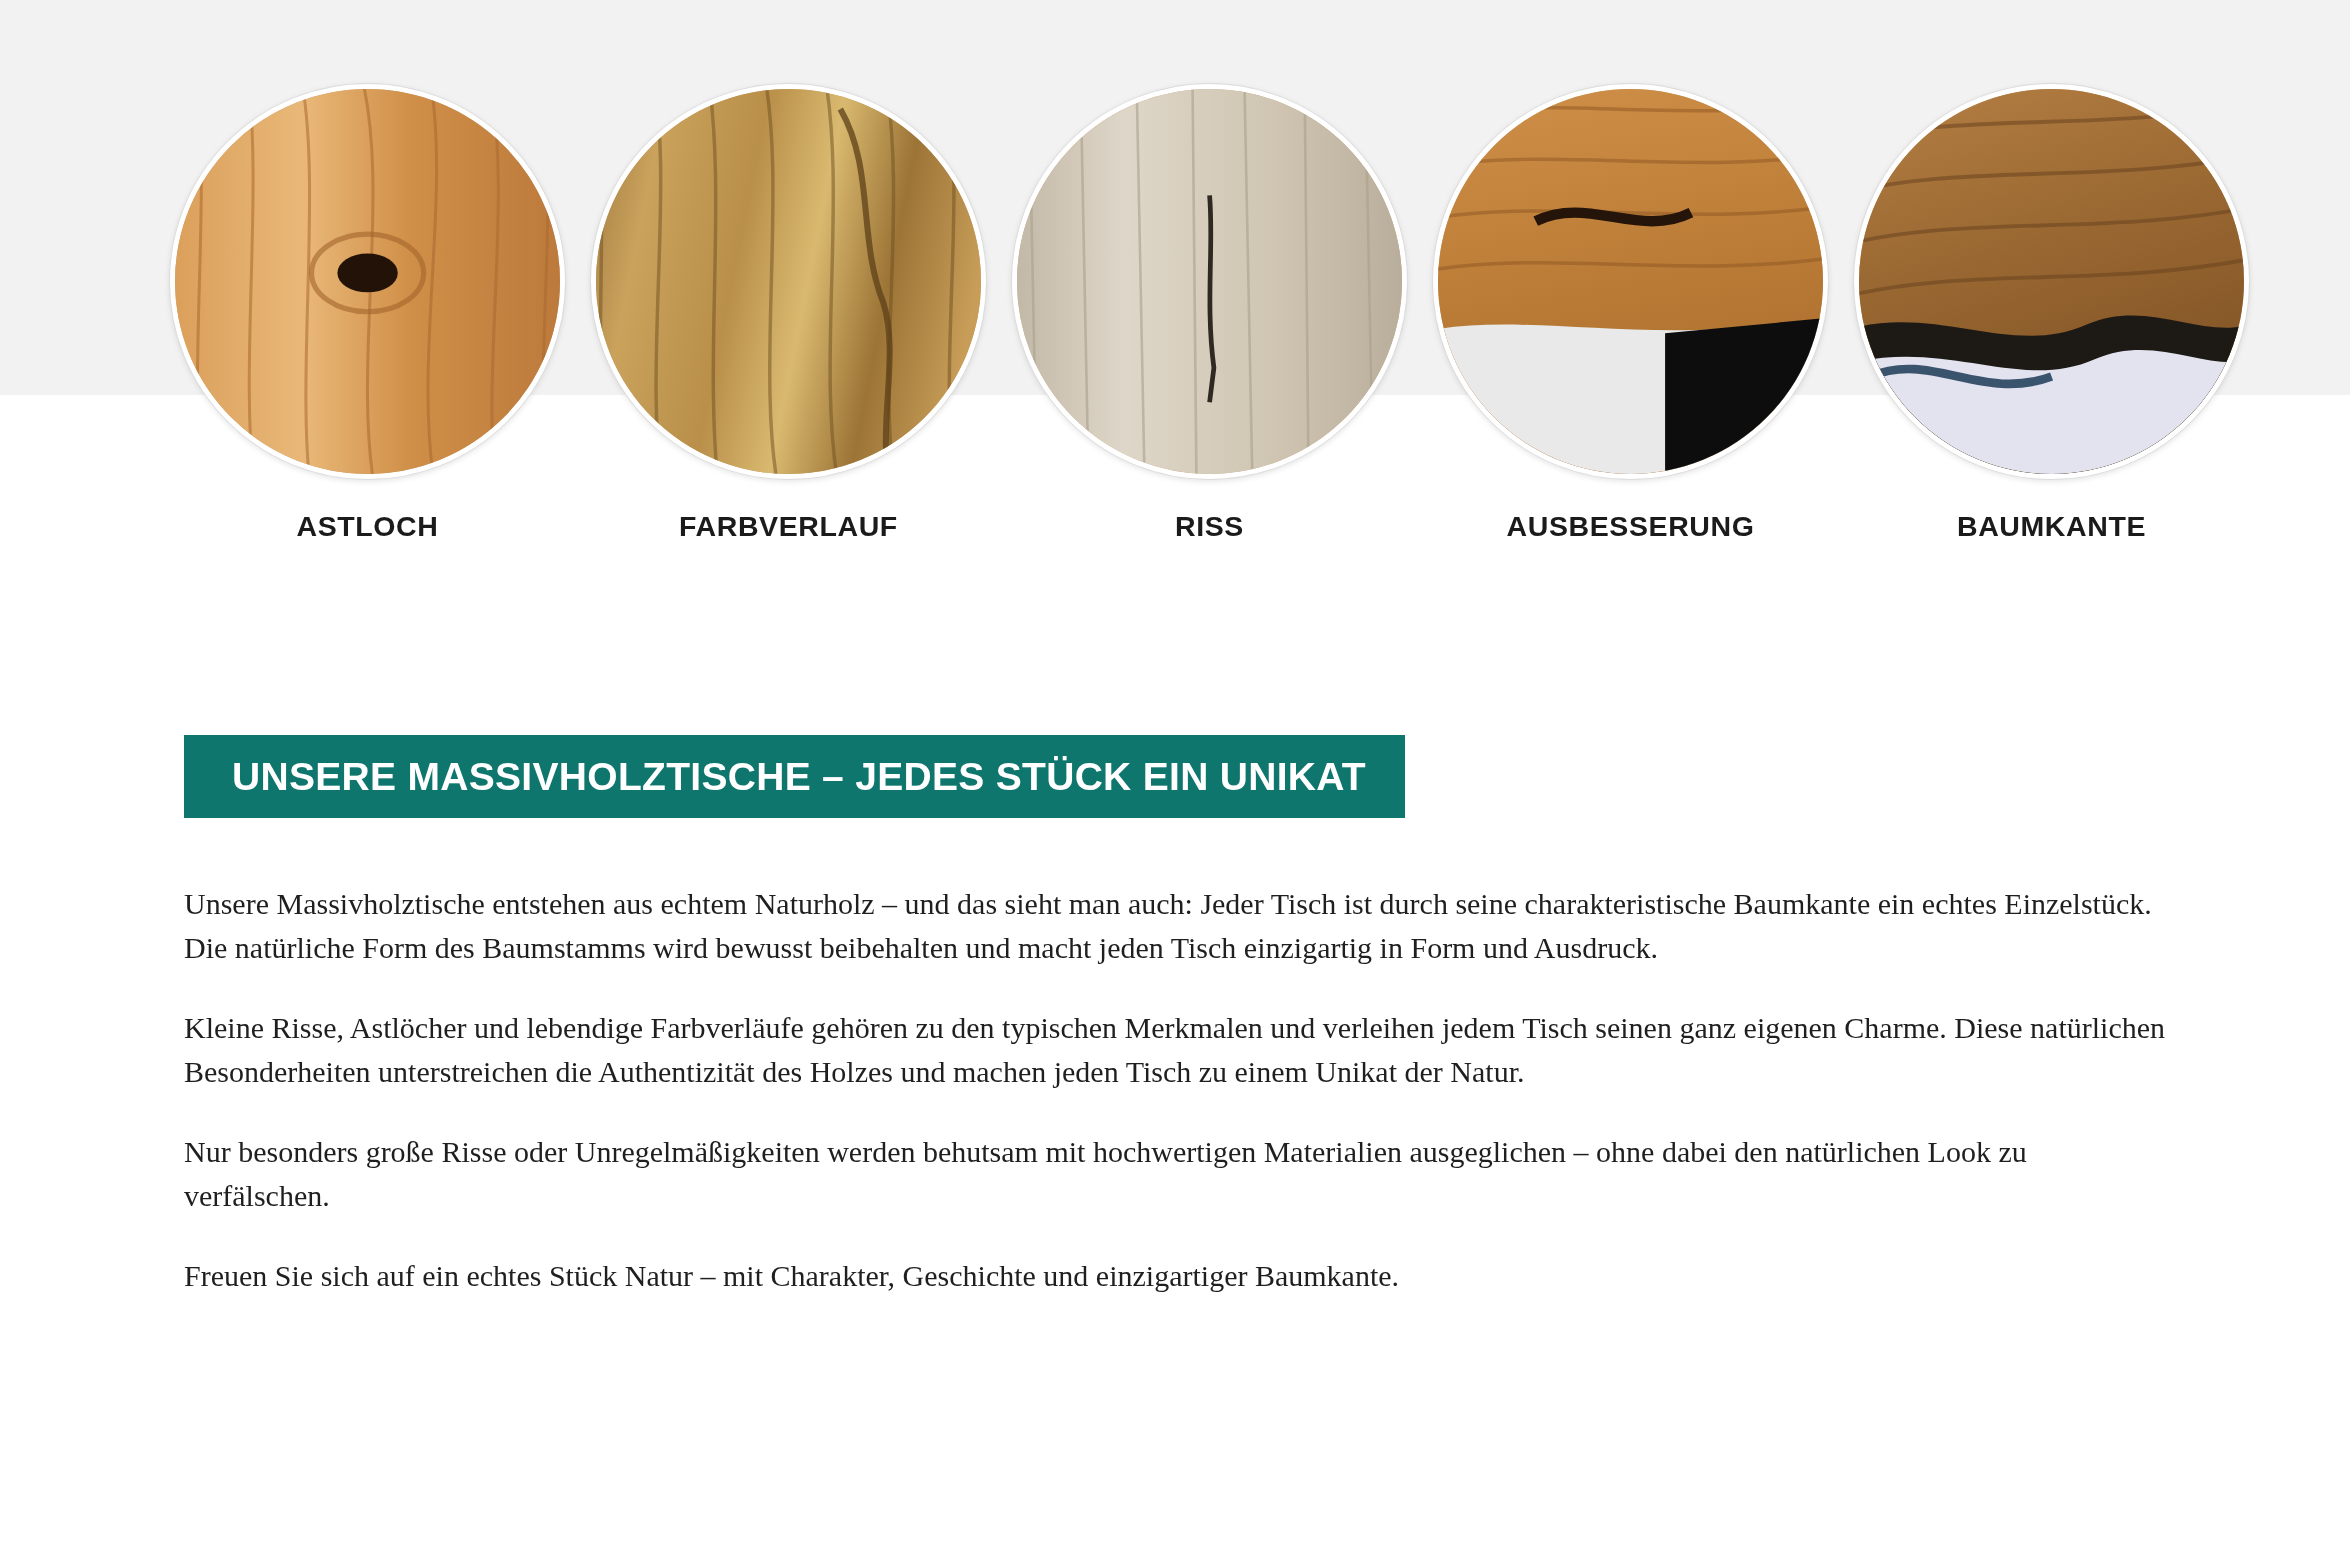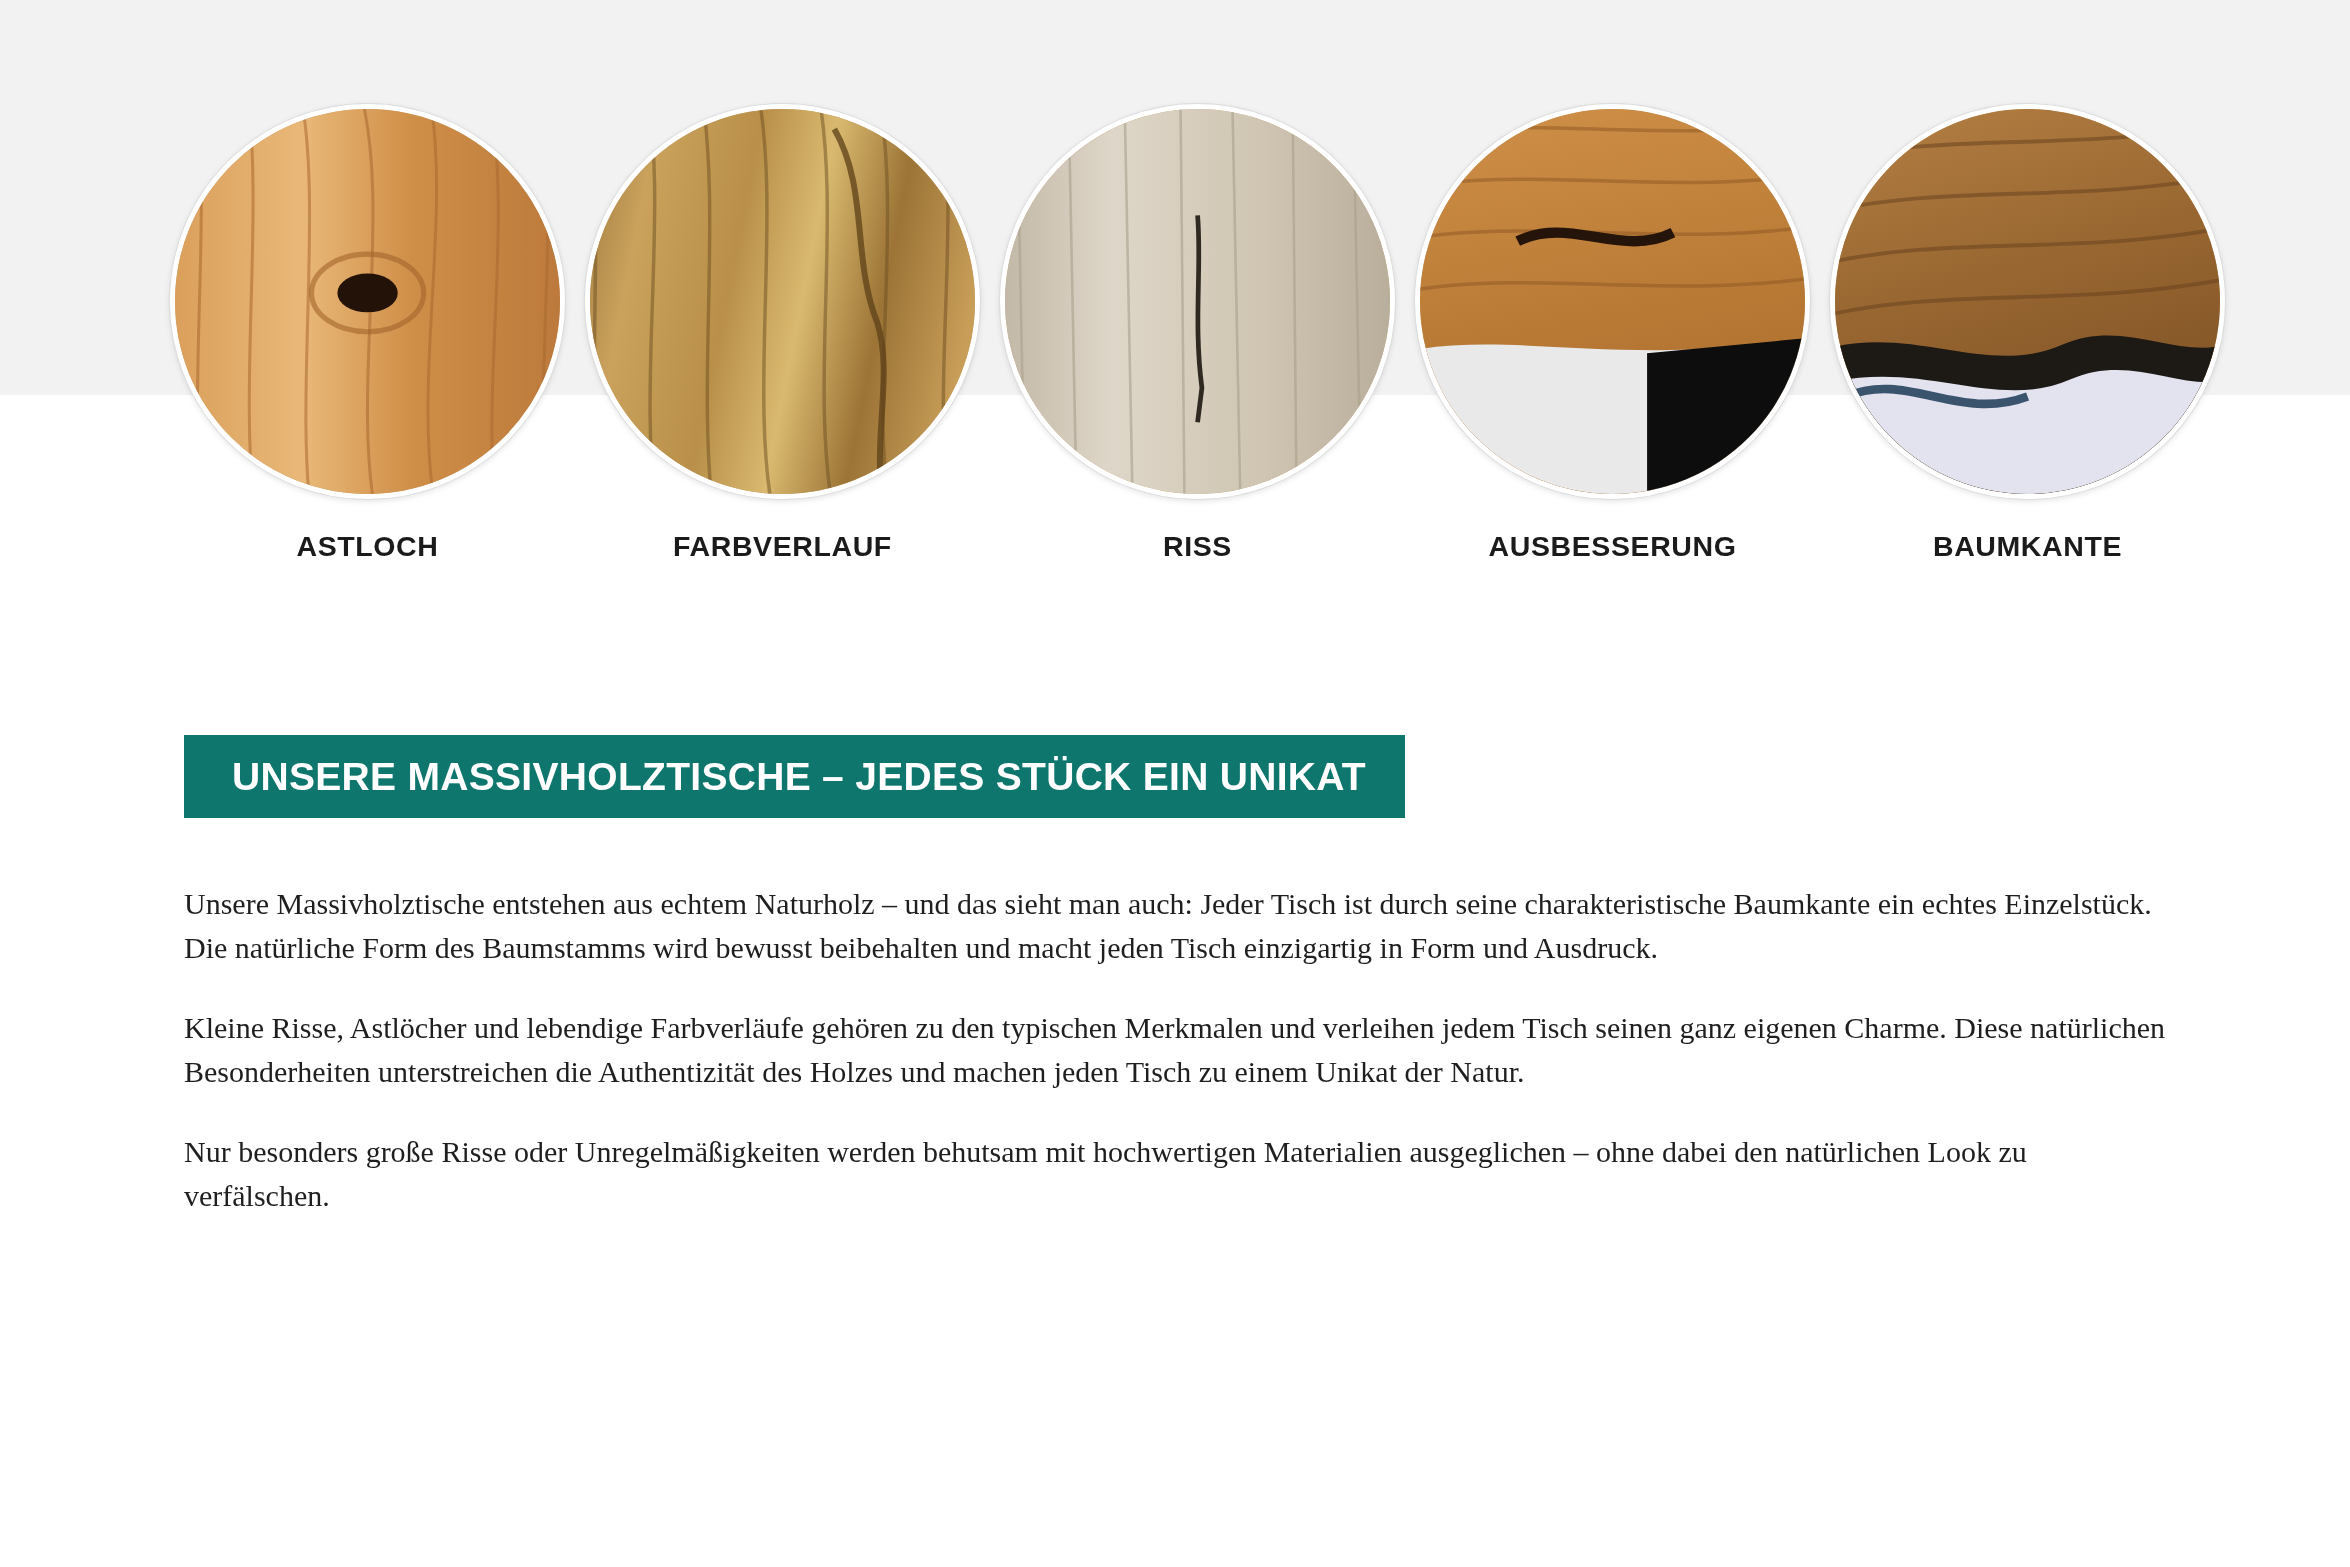--- a/index.html
+++ b/index.html
@@ -22,24 +22,24 @@
     left: 0; top: 0;
     width: 2351px;
     height: 395px;
     background: #f2f2f2;
   }
 
   
   .circles {
     position: absolute;
     left: 170px;
-    top: 104px;
+    top: 84px;
     width: 2020px;
     display: flex;
-    gap: 20px;
+    gap: 26px;
   }
   .circle-item {
     width: 395px;
     display: flex;
     flex-direction: column;
     align-items: center;
   }
   .circle {
     width: 395px;
     height: 395px;
@@ -246,16 +246,17 @@
   </div>
 
   <div class="headline-bar">
     <h1>UNSERE MASSIVHOLZTISCHE – JEDES STÜCK EIN UNIKAT</h1>
   </div>
 
   <div class="copy">
     <p>Unsere Massivholztische entstehen aus echtem Naturholz – und das sieht man auch: Jeder Tisch ist durch seine charakteristische Baumkante ein echtes Einzelstück. Die natürliche Form des Baumstamms wird bewusst beibehalten und macht jeden Tisch einzigartig in Form und Ausdruck.</p>
     <p>Kleine Risse, Astlöcher und lebendige Farbverläufe gehören zu den typischen Merkmalen und verleihen jedem Tisch seinen ganz eigenen Charme. Diese natürlichen Besonderheiten unterstreichen die Authentizität des Holzes und machen jeden Tisch zu einem Unikat der Natur.</p>
     <p>Nur besonders große Risse oder Unregelmäßigkeiten werden behutsam mit hochwertigen Materialien ausgeglichen – ohne dabei den natürlichen Look zu verfälschen.</p>
+    <p>Freuen Sie sich auf ein echtes Stück Natur – mit Charakter, Geschichte und einzigartiger Baumkante.</p>
   </div>
 
 </div>
 
 
 </body></html>

